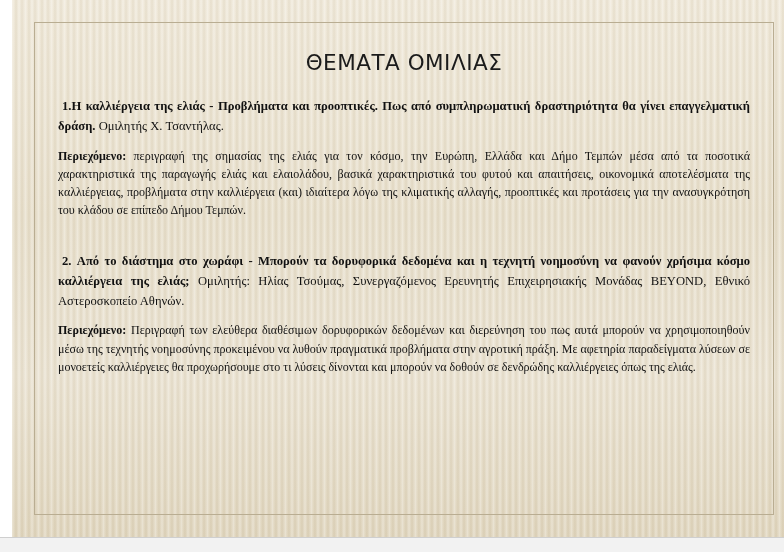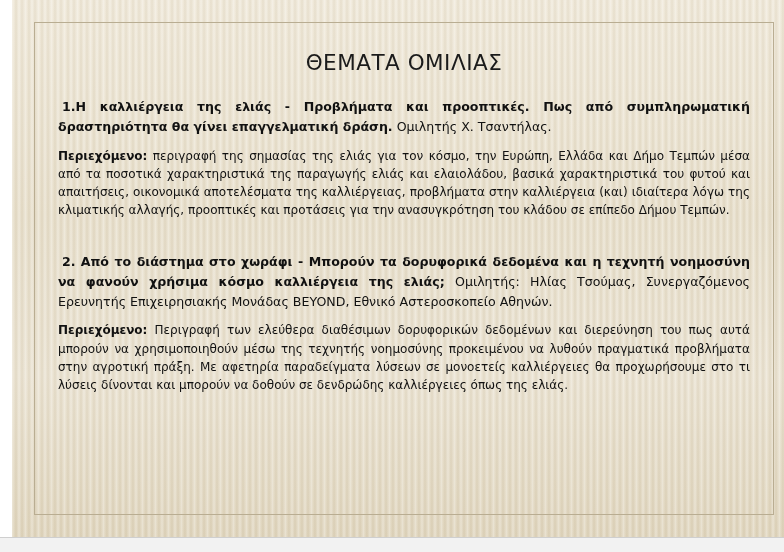--- a/index.html
+++ b/index.html
@@ -73,20 +73,21 @@
     margin: 0;
     font-size: 12px;
     line-height: 1.52;
     color: #111111;
     text-align: justify;
     font-family: "DejaVu Sans", sans-serif;
   }
   .justified {
     text-align: justify;
     text-align-last: left;
+    font-family: Liberation Serif, serif;
   }
   .b { font-weight: bold; }
   .heading1 {
     font-size: 12.6px;
     line-height: 1.58;
   }
   .spacer-sm { height: 10px; }
   .spacer-md { height: 18px; }
   .indent-num { padding-left: 4px; }
 </style>

